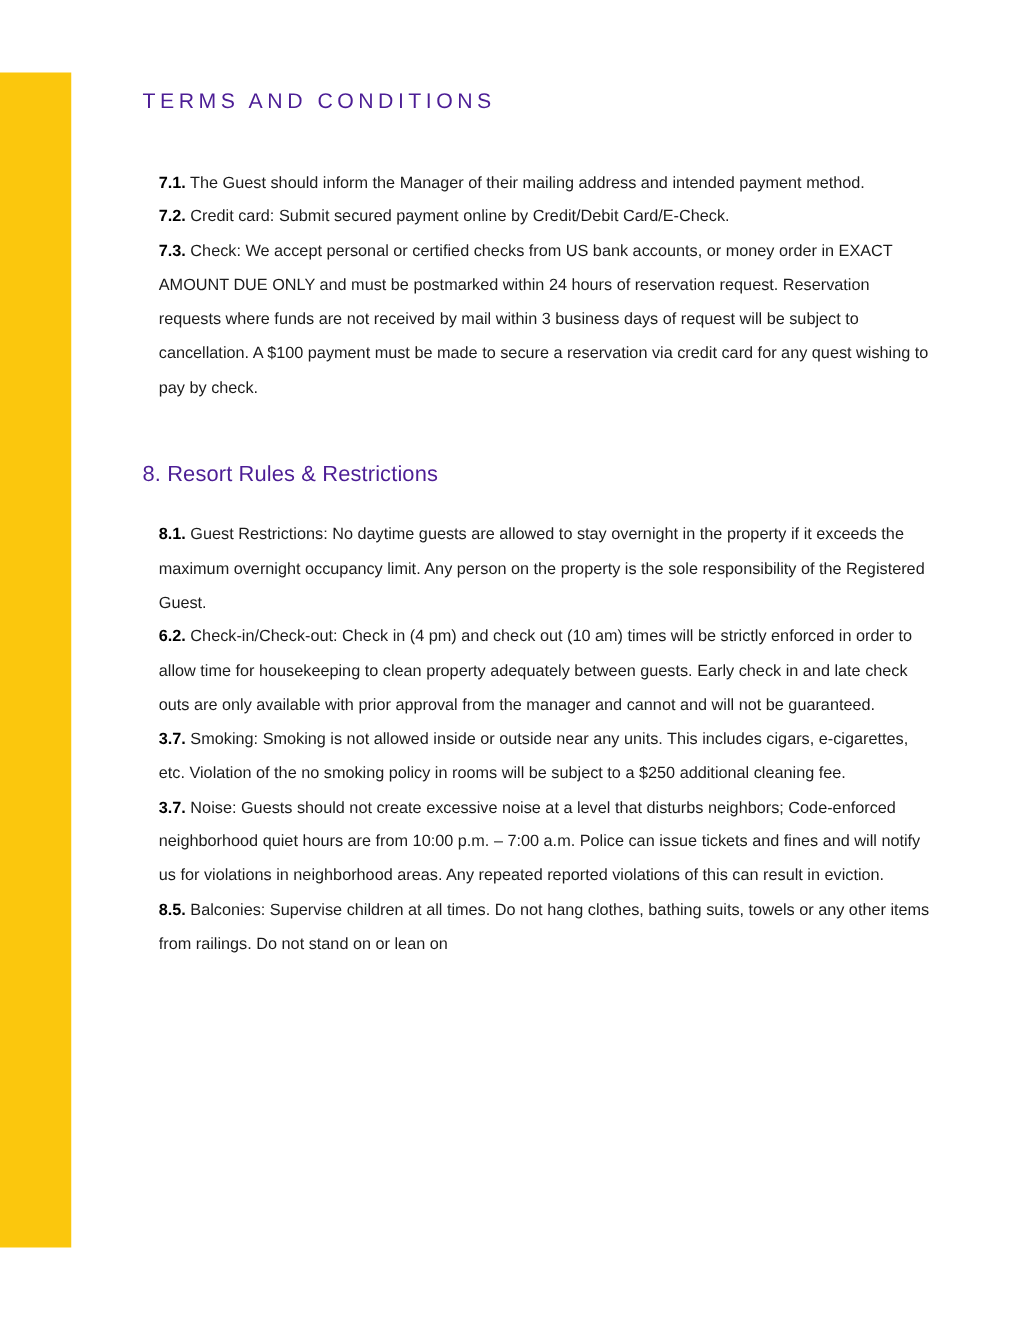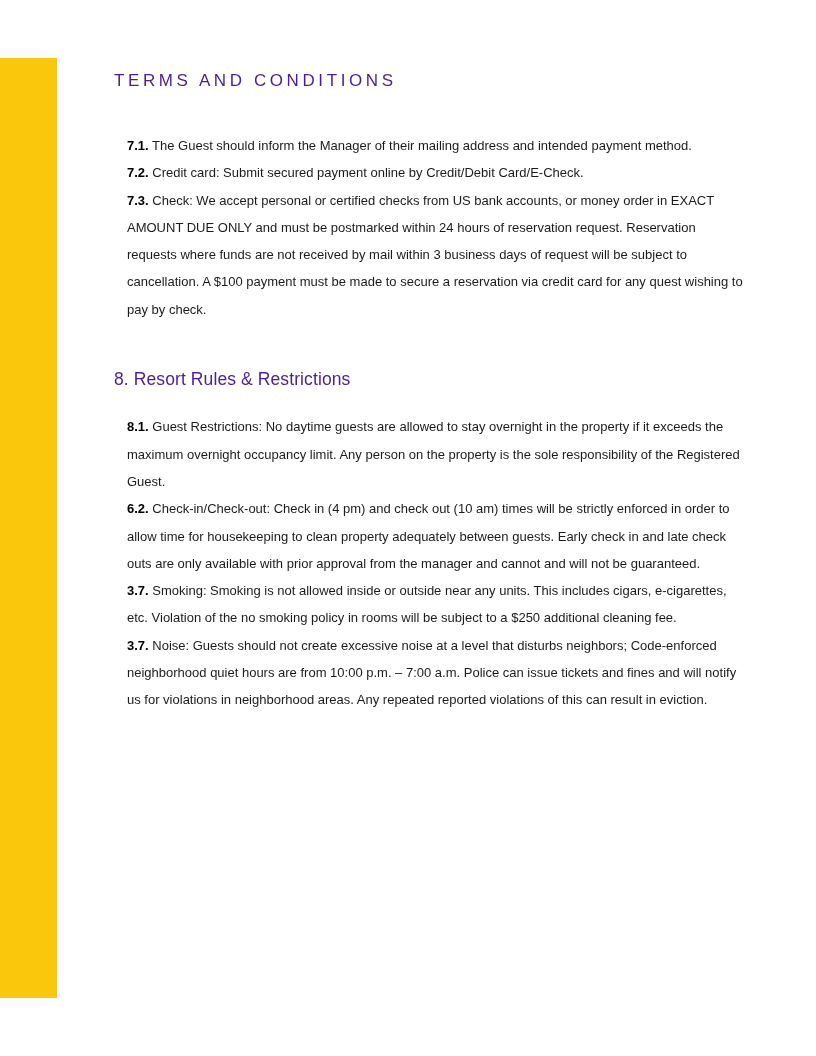--- a/index.html
+++ b/index.html
@@ -91,16 +91,17 @@
 
     <h2 class="section-heading">8. Resort Rules &amp; Restrictions</h2>
 
     <div class="gap-after-heading"></div>
 
     <div class="clause-block">
       <p><span class="clause-num">8.1.</span><span> Guest Restrictions: No daytime guests are allowed to stay overnight in the property if it exceeds the maximum overnight occupancy limit. Any person on the property is the sole responsibility of the Registered Guest.</span></p>
       <p><span class="clause-num">6.2.</span><span> Check-in/Check-out: Check in (4 pm) and check out (10 am) times will be strictly enforced in order to allow time for housekeeping to clean property adequately between guests. Early check in and late check outs are only available with prior approval from the manager and cannot and will not be guaranteed.</span></p>
       <p><span class="clause-num">3.7.</span><span> Smoking: Smoking is not allowed inside or outside near any units. This includes cigars, e-cigarettes, etc. Violation of the no smoking policy in rooms will be subject to a $250 additional cleaning fee.</span></p>
       <p><span class="clause-num">3.7.</span><span> Noise: Guests should not create excessive noise at a level that disturbs neighbors; Code-enforced neighborhood quiet hours are from 10:00 p.m. – 7:00 a.m. Police can issue tickets and fines and will notify us for violations in neighborhood areas. Any repeated reported violations of this can result in eviction.</span></p>
+      <p><span class="clause-num">8.5.</span><span> Balconies: Supervise children at all times. Do not hang clothes, bathing suits, towels or any other items from railings. Do not stand on or lean on</span></p>
     </div>
 
   </div>
 </div>
 
 </body></html>

